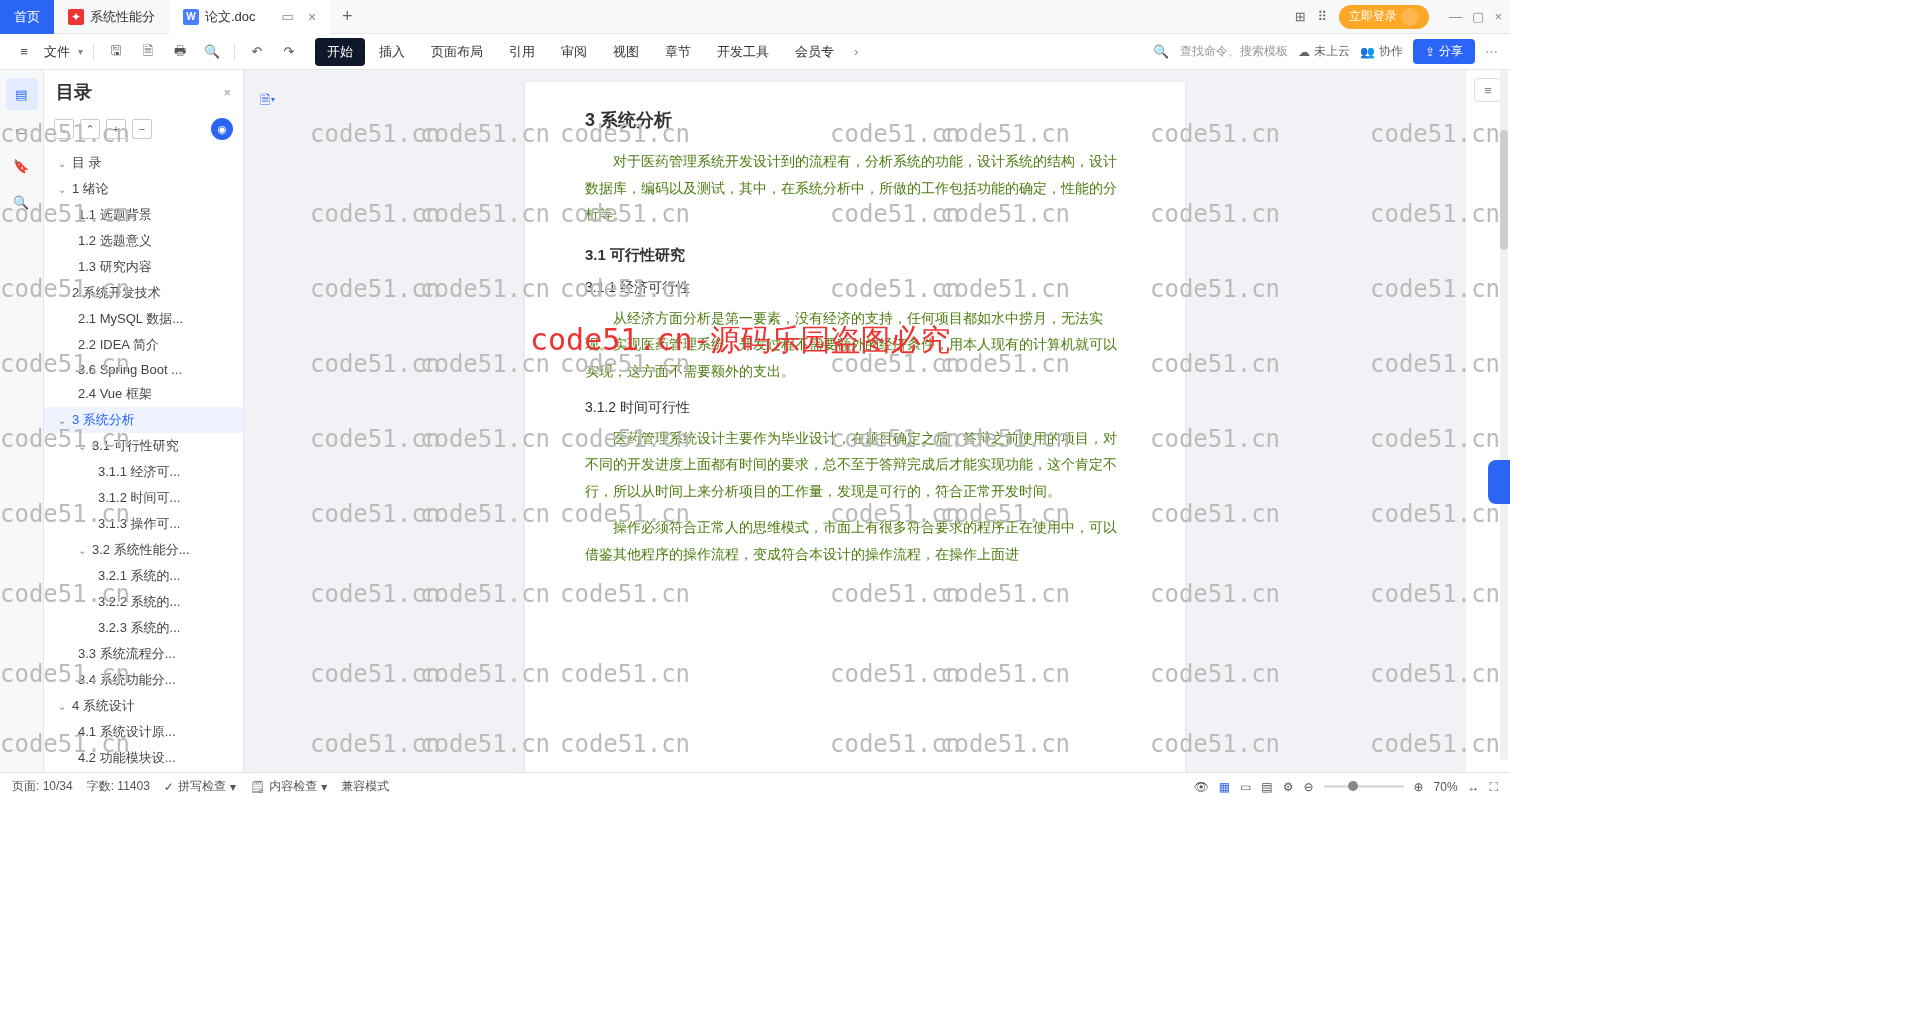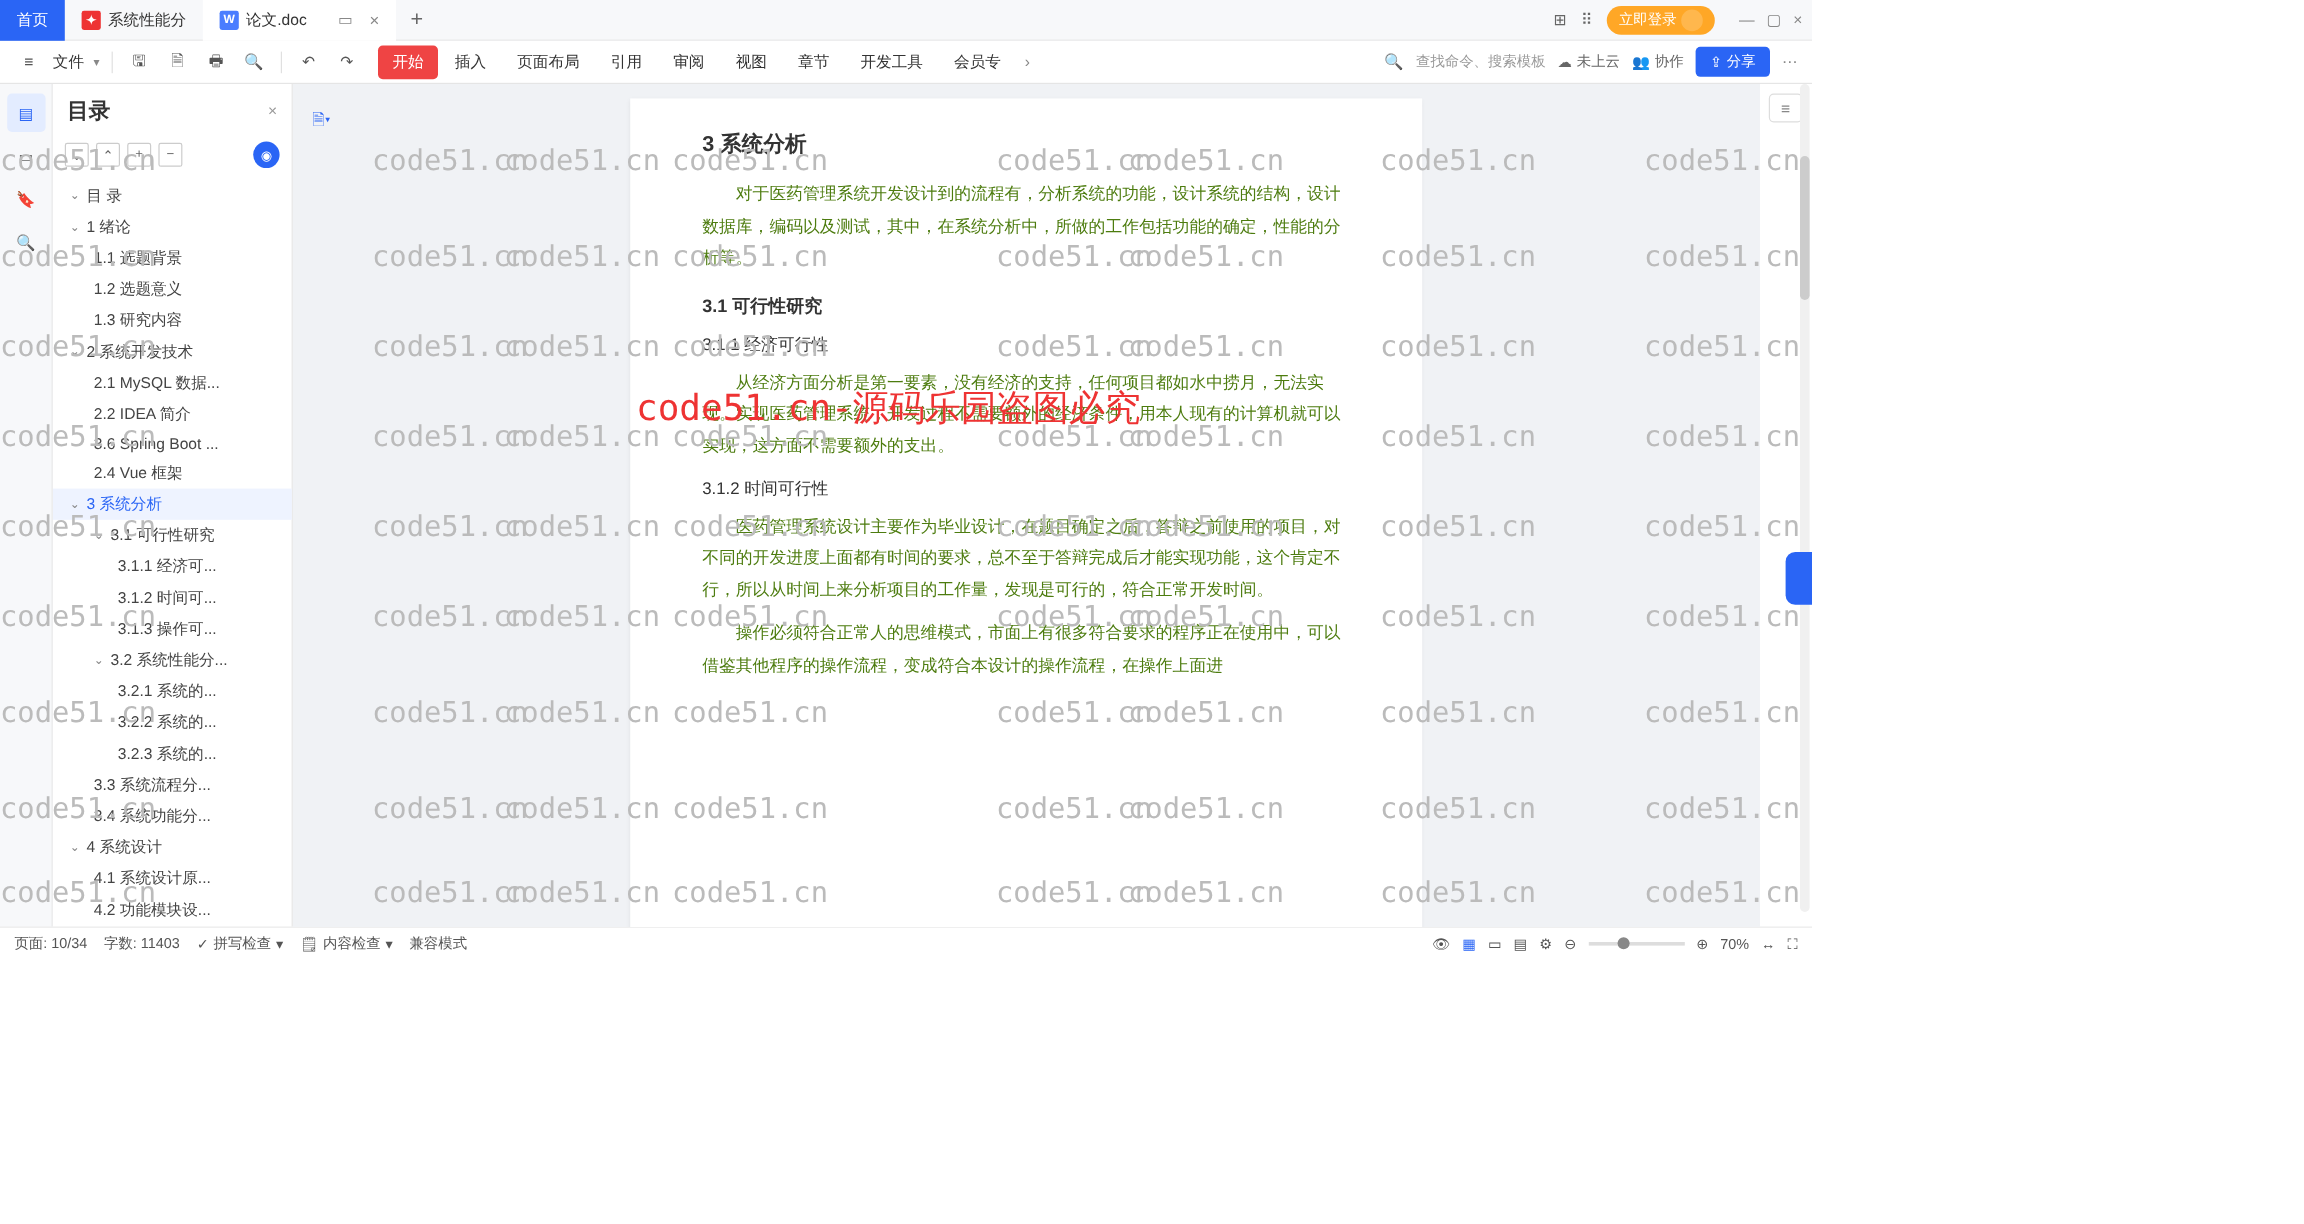--- a/index.html
+++ b/index.html
@@ -16,21 +16,21 @@
 .tab-right{margin-left:auto;display:flex;align-items:center;gap:12px;padding-right:8px}
 .tab-right .icon{color:#666;cursor:pointer}
 .login-btn{background:#ffa726;color:#fff;padding:3px 10px;border-radius:12px;font-size:12px;display:flex;align-items:center;gap:4px}
 .login-btn .avatar{width:18px;height:18px;border-radius:50%;background:#ffb74d;display:inline-block}
 .win-btns{display:flex;gap:10px;color:#888;margin-left:8px}
 .toolbar{height:36px;display:flex;align-items:center;padding:0 12px;gap:8px;border-bottom:1px solid #e5e5e5;background:#fff}
 .tb-icon{width:24px;height:24px;display:flex;align-items:center;justify-content:center;color:#555;cursor:pointer;border-radius:3px}
 .tb-sep{width:1px;height:18px;background:#e0e0e0;margin:0 2px}
 .tb-tabs{display:flex;gap:2px;margin-left:6px}
 .tb-tab{padding:5px 12px;cursor:pointer;color:#333;border-radius:4px}
-.tb-tab.active{background:#ef4444;color:#fff}
+.tb-tab.active{background:#0f172a;color:#fff}
 .tb-right{margin-left:auto;display:flex;align-items:center;gap:10px}
 .search-cmd{color:#999;font-size:12px}
 .cloud{color:#666;font-size:12px;display:flex;align-items:center;gap:4px}
 .share-btn{background:#2a65f5;color:#fff;padding:4px 12px;border-radius:4px;font-size:12px;display:flex;align-items:center;gap:4px}
 .main{display:flex;height:calc(100% - 34px - 36px - 28px)}
 .lefticons{width:44px;background:#f7f8fa;border-right:1px solid #e5e5e5;display:flex;flex-direction:column;align-items:center;padding-top:8px;gap:4px}
 .lefticons .li{width:32px;height:32px;display:flex;align-items:center;justify-content:center;color:#666;cursor:pointer;border-radius:4px}
 .lefticons .li.active{background:#e3ecff;color:#2a65f5}
 .sidebar{width:200px;border-right:1px solid #e5e5e5;display:flex;flex-direction:column;background:#fff}
 .sb-head{display:flex;align-items:center;padding:10px 12px;gap:8px}

